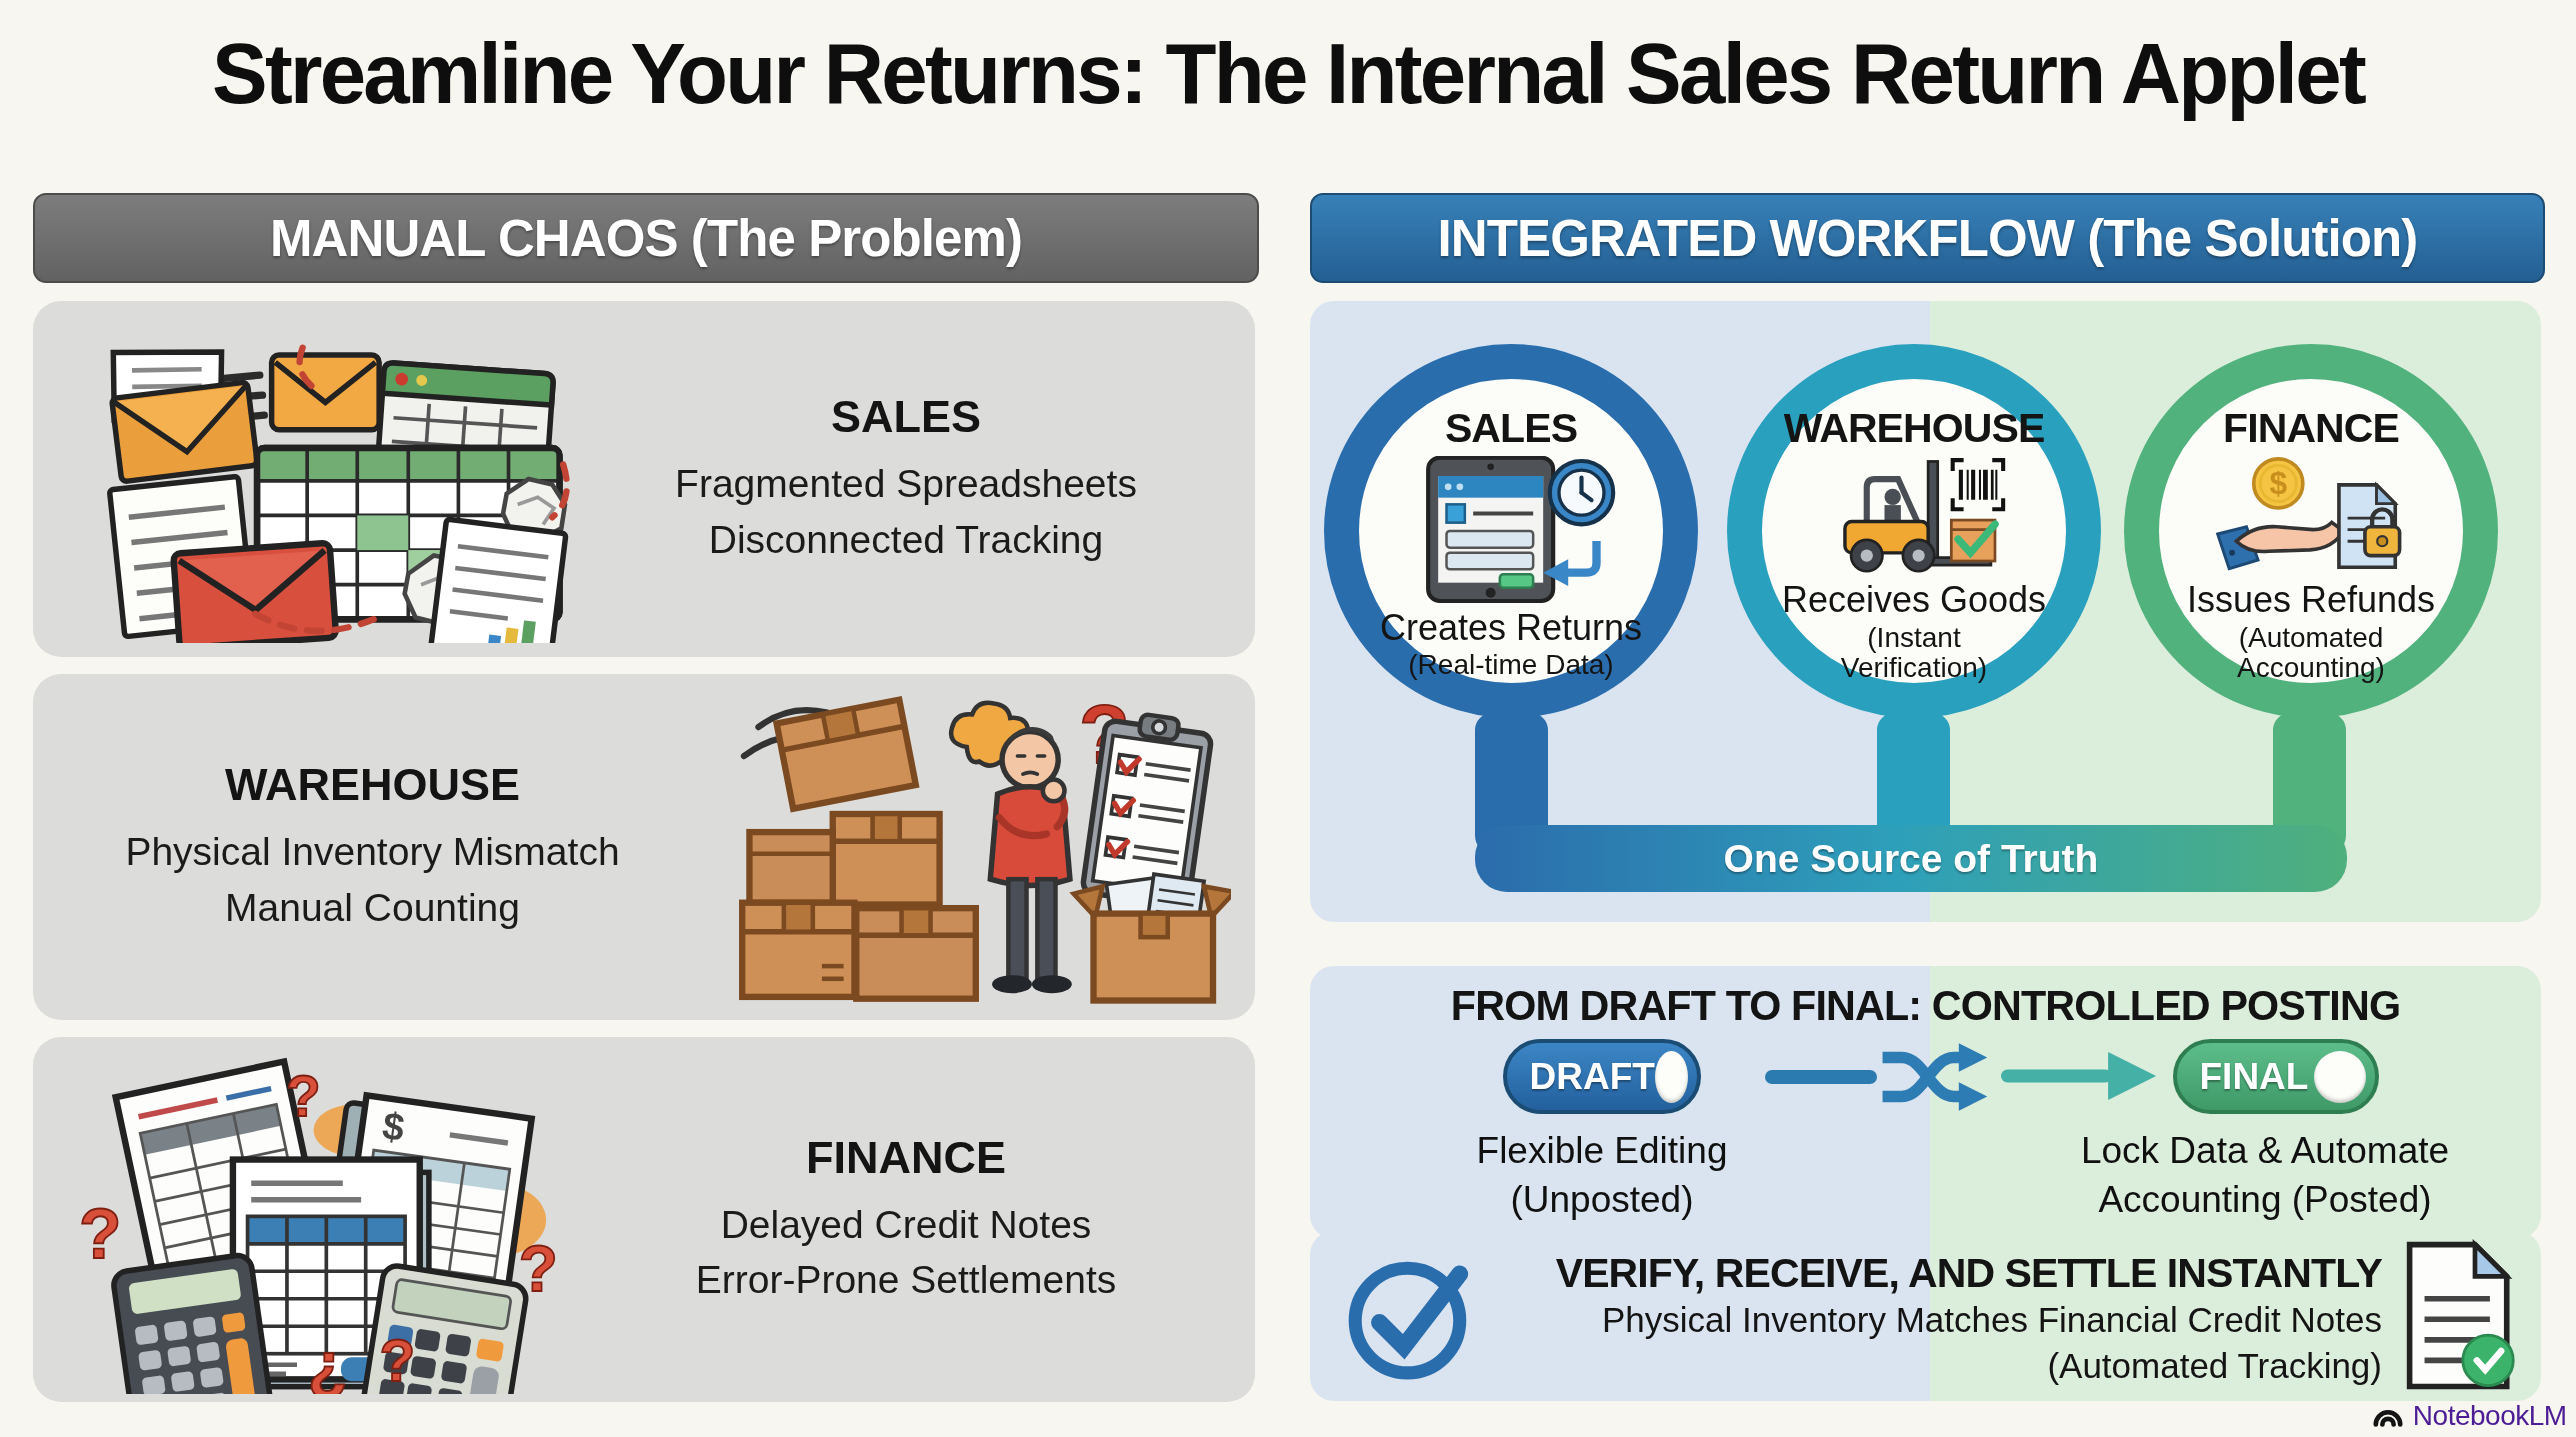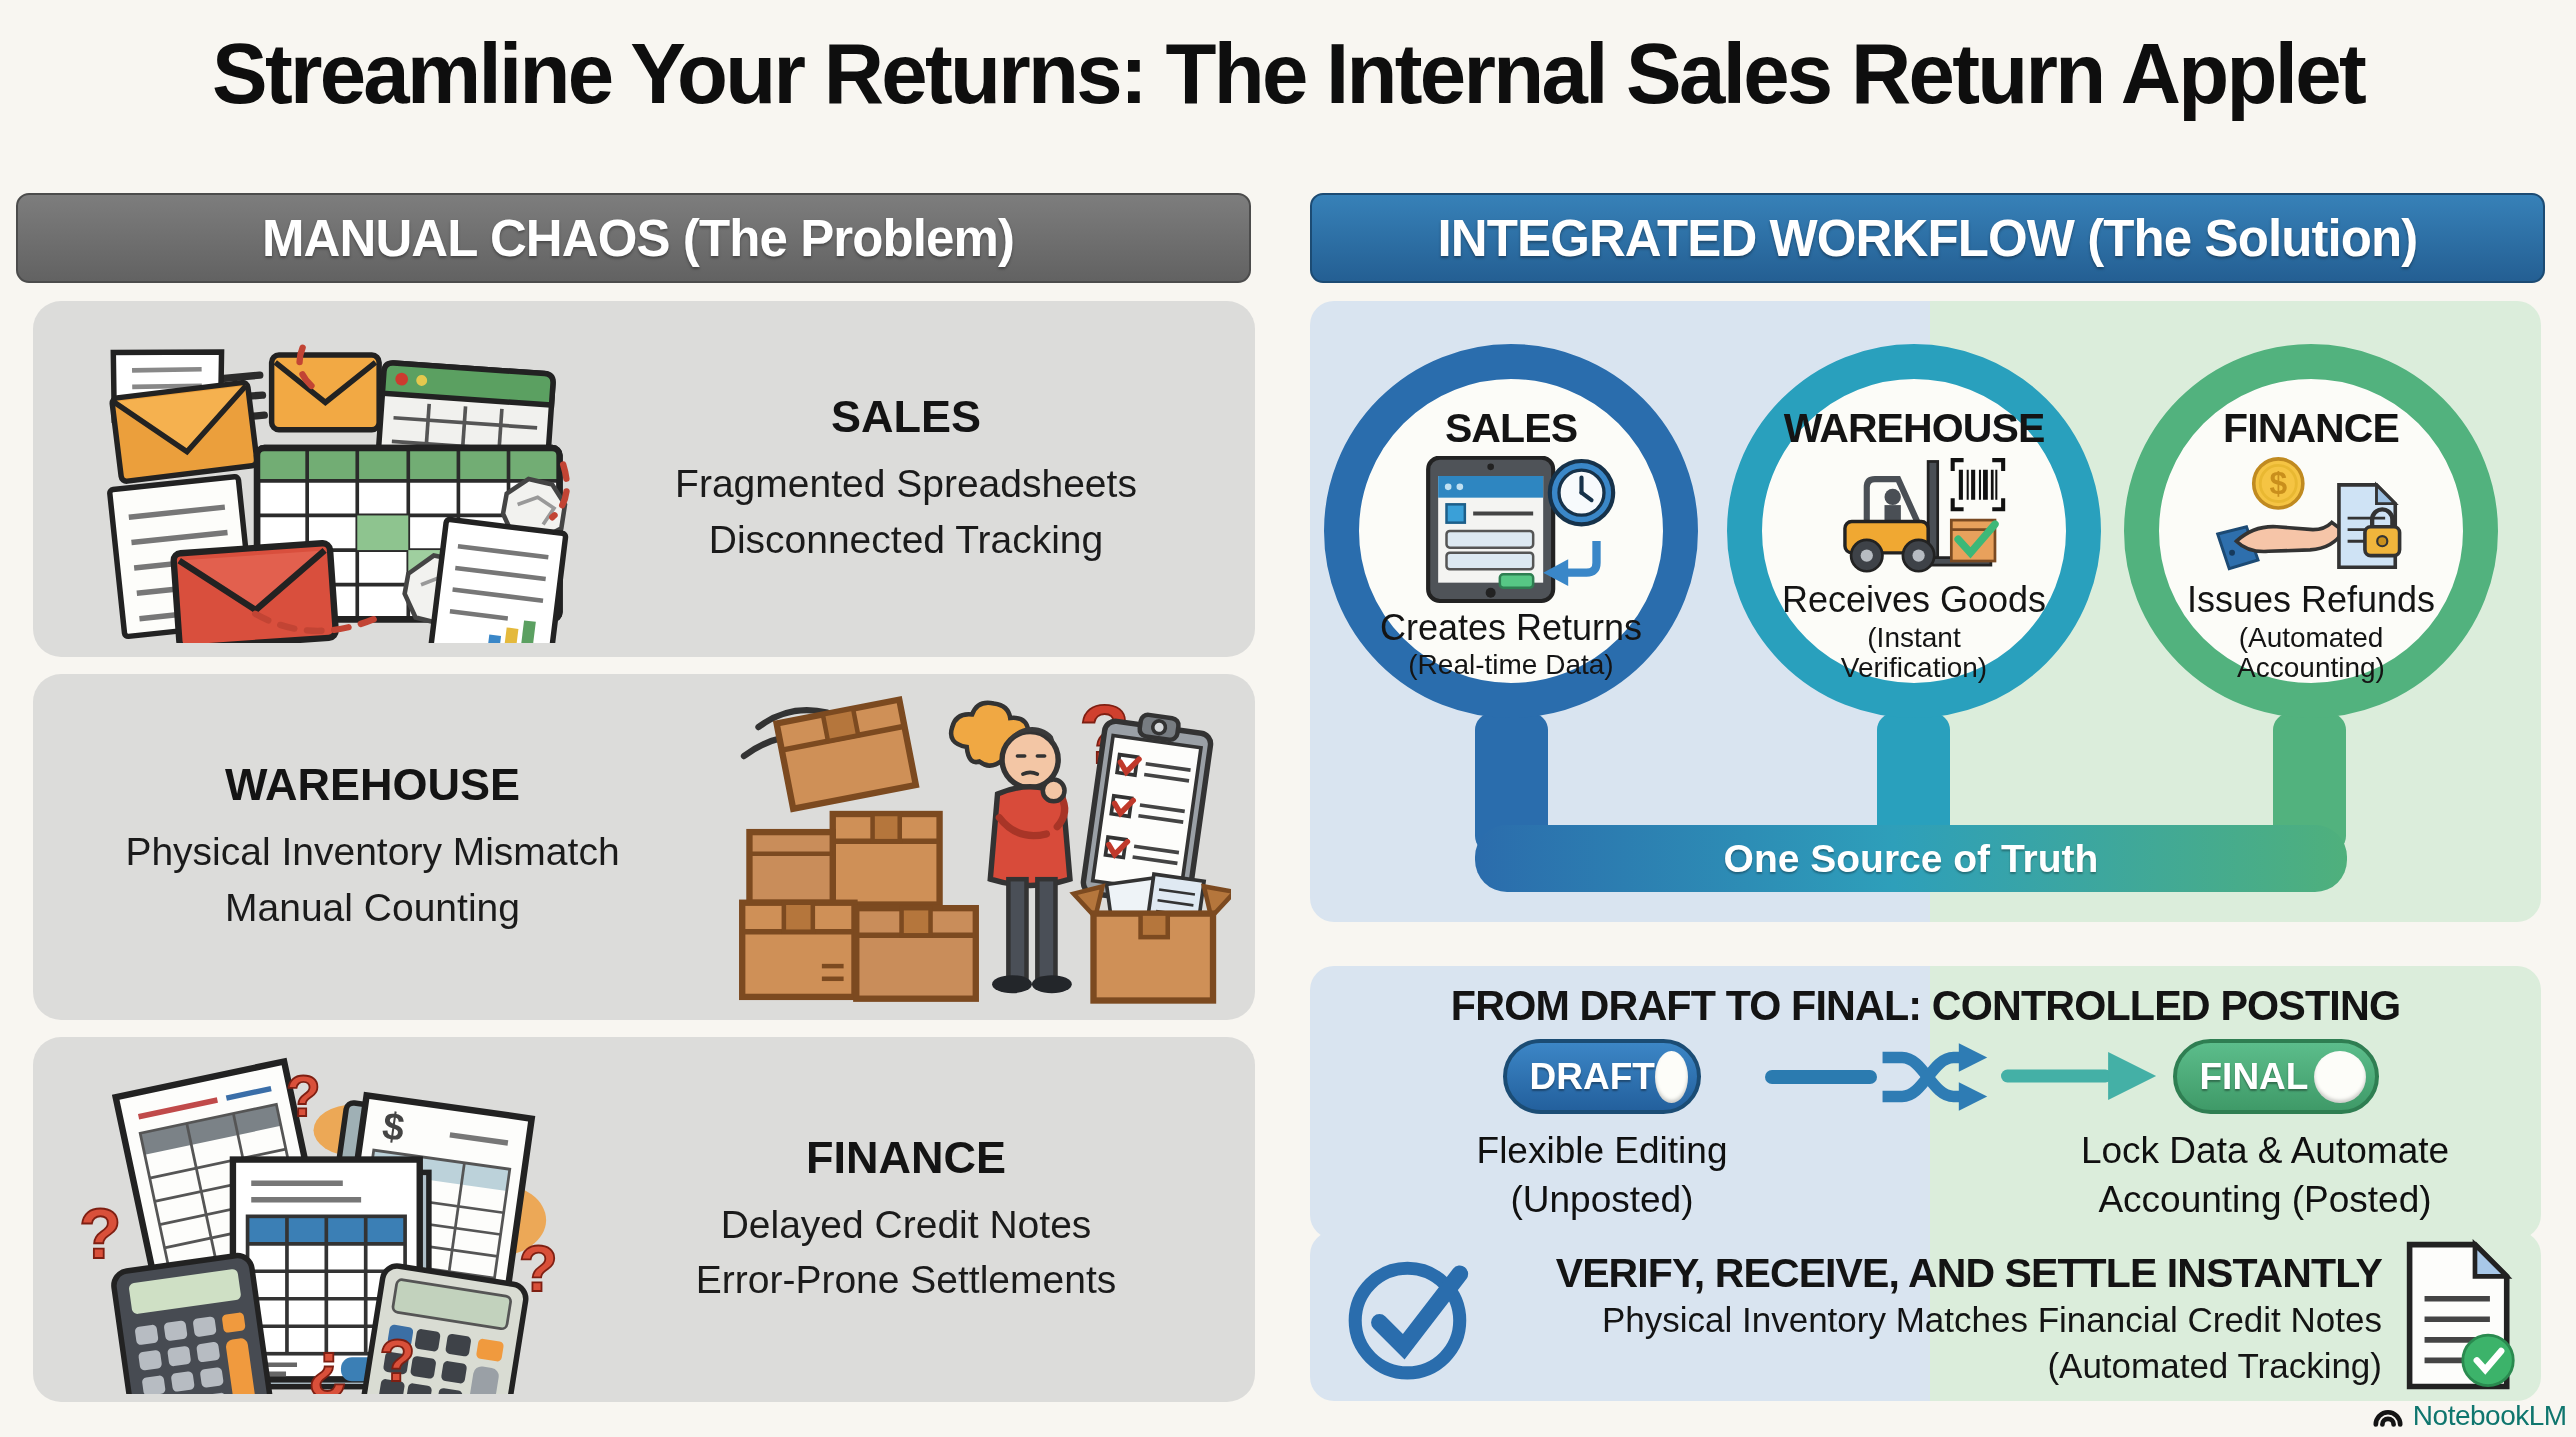--- a/index.html
+++ b/index.html
@@ -8,22 +8,22 @@
   .abs{position:absolute;}
 
   
   #main-title{left:0;right:0;top:24px;text-align:center;font-size:86px;font-weight:800;
               letter-spacing:-2.8px;color:#0e0e0e;transform:scaleX(.97);white-space:nowrap;}
 
   
   .col-header{height:86px;border-radius:13px;display:flex;align-items:center;justify-content:center;
               color:#fff;font-size:51px;font-weight:700;letter-spacing:-0.9px;
               text-shadow:0 1.9px 2.8px rgba(0,0,0,.35);}
-  #problem-header{left:16px;top:193px;width:1222px;
-                  background:linear-gradient(#7d7d7d,#626262);border:2.8px solid #4c4c4c;padding-left:9px;}
+  #problem-header{left:33px;top:193px;width:1222px;
+                  background:linear-gradient(#7d7d7d,#626262);border:2.8px solid #4c4c4c;}
   #solution-header{left:1310px;top:193px;width:1231px;
                   background:linear-gradient(#3781b8,#245f93);border:2.8px solid #1c4b73;}
 
   
   .gray-panel{left:33px;width:1222px;background:#dcdcda;border-radius:28px;
               display:flex;align-items:center;box-sizing:border-box;padding:0 24px;}
   #problem-panel-sales{top:301px;height:356px;}
   #problem-panel-warehouse{top:674px;height:346px;}
   #problem-panel-finance{top:1037px;height:365px;}
   .panel-text{flex:1;text-align:center;}
@@ -77,21 +77,21 @@
 
   
   #verify-check{position:absolute;left:34px;top:13px;}
   #verify-text{position:absolute;left:187px;right:159px;top:19px;text-align:right;}
   #verify-heading{font-size:41px;font-weight:800;letter-spacing:-0.9px;}
   .verify-line{font-size:35px;line-height:1.3;}
   #verify-doc{position:absolute;right:22.5px;top:7.5px;}
 
   
   #brand{right:9.4px;top:1400px;display:flex;align-items:center;gap:7.5px;}
-  #brand-label{font-size:28px;font-weight:500;color:#0f766e;letter-spacing:-0.5px;}
+  #brand-label{font-size:28px;font-weight:500;color:#4c1d95;letter-spacing:-0.5px;}
 </style>
 </head>
 <body>
 
 <div class="page">
 
   <div class="abs" id="main-title">Streamline Your Returns: The Internal Sales Return Applet</div>
 
   <div class="abs col-header" id="problem-header">
     <span>MANUAL CHAOS (The Problem)</span>

